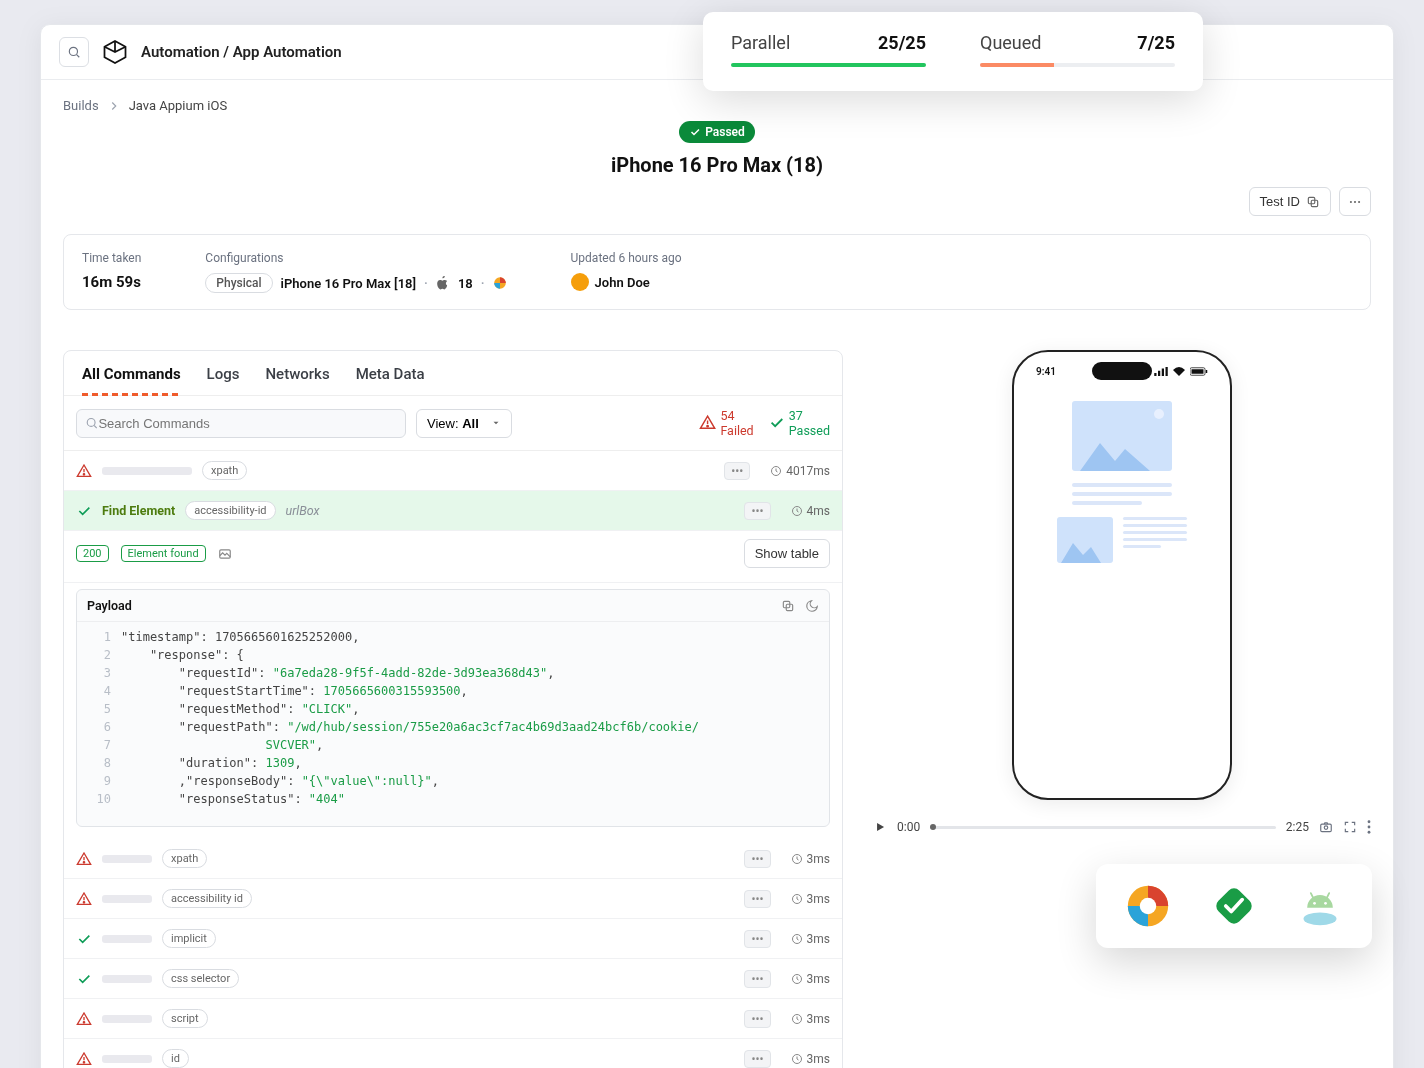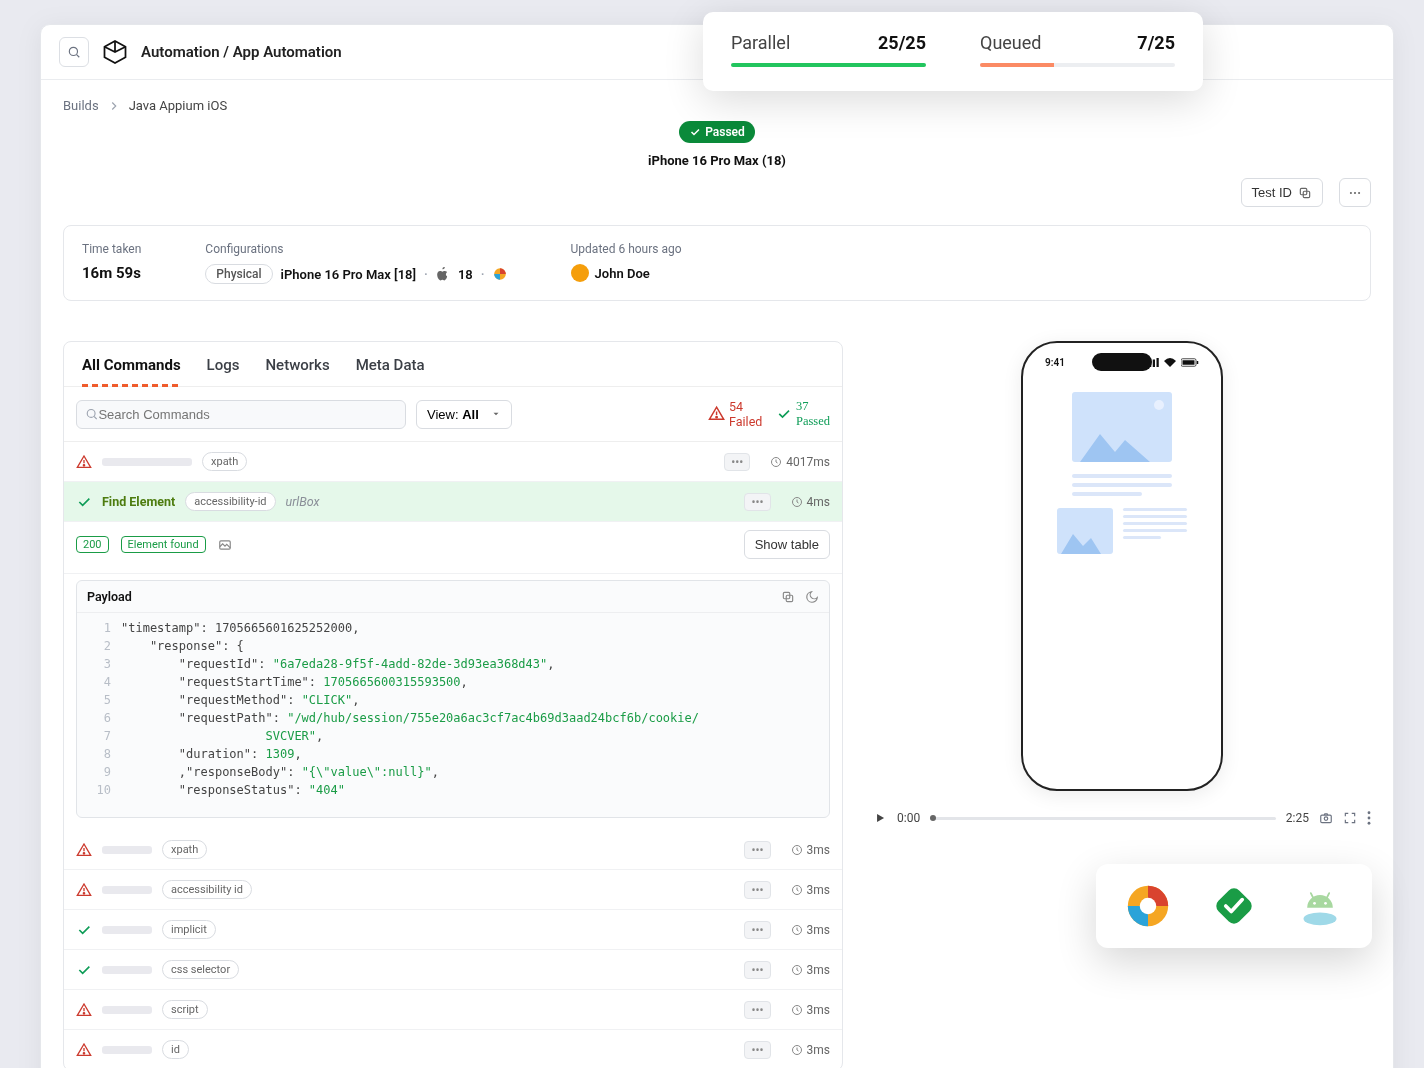--- a/index.html
+++ b/index.html
@@ -12,22 +12,22 @@
 .iconbtn{width:30px;height:30px;border:1px solid #dcdfe4;border-radius:6px;display:flex;align-items:center;justify-content:center;color:#6b7280;background:#fff;}
 .logo{width:28px;height:28px;}
 .bc{font-weight:600;font-size:15px;color:#222;}
 
 .section{padding:18px 22px;}
 .crumbs{display:flex;align-items:center;gap:8px;color:#6b7280;font-size:13px;margin-bottom:8px;}
 .crumbs .cur{color:#444;}
 .titlebar{display:flex;align-items:center;gap:10px;margin-bottom:18px;flex-direction:column;}
 .pill{background:#0a8a3a;color:#fff;font-size:12px;font-weight:600;border-radius:20px;padding:4px 10px;display:inline-flex;align-items:center;gap:4px;}
 .pill svg{width:12px;height:12px;}
-.title{font-weight:700;font-size:13px;color:#111;}
-.title-actions{margin-left:auto;display:flex;gap:16px;}
+.title{font-weight:700;font-size:20px;color:#111;}
+.title-actions{margin-left:auto;display:flex;gap:8px;}
 .btn{border:1px solid #d9dce1;border-radius:6px;background:#fff;padding:6px 10px;font-size:13px;color:#333;display:inline-flex;align-items:center;gap:6px;}
 
 .meta-card{border:1px solid #e5e7eb;border-radius:8px;padding:16px 18px;display:flex;gap:64px;align-items:flex-start;margin-bottom:22px;}
 .meta-col .label{color:#6b7280;font-size:12px;margin-bottom:8px;}
 .meta-col .big{font-size:15px;font-weight:700;}
 .cfg-row{display:flex;align-items:center;gap:8px;font-size:13px;font-weight:600;}
 .chip{border:1px solid #d9dce1;border-radius:16px;padding:2px 10px;font-size:12px;font-weight:500;color:#555;}
 .dot{color:#9ca3af;}
 .apple{width:14px;height:14px;fill:#666;}
 .cross{width:14px;height:14px;}
@@ -43,21 +43,21 @@
 .tab{padding-bottom:12px;color:#3b3f46;font-weight:500;}
 .tab.active{font-weight:700;color:#111;position:relative;}
 .dotted-underline{position:absolute;left:0;right:0;bottom:-1px;height:3px;background:repeating-linear-gradient(90deg,#ef5b2c 0 6px,transparent 6px 10px);}
 
 .toolbar{display:flex;align-items:center;gap:10px;padding:12px 12px;border-bottom:1px solid #eee;}
 .search{flex:0 0 330px;border:1px solid #d9dce1;border-radius:6px;display:flex;align-items:center;padding:6px 8px;color:#9ca3af;background:#f8f9fb;}
 .search input{border:0;outline:0;background:transparent;font-size:13px;width:100%;color:#333;}
 .viewbtn{border:1px solid #d9dce1;border-radius:6px;padding:6px 10px;font-size:13px;display:flex;align-items:center;gap:12px;background:#fff;}
 .counts{margin-left:auto;display:flex;gap:14px;font-size:12.5px;}
 .fail{color:#cc3a2e;display:flex;align-items:center;gap:4px;}
-.pass{color:#0f9d58;display:flex;align-items:center;gap:4px;font-family:Liberation Serif, serif;}
+.pass{color:#0f9d58;display:flex;align-items:center;gap:4px;}
 
 .row{display:flex;align-items:center;gap:10px;padding:10px 12px;border-bottom:1px solid #f0f1f3;font-size:12.5px;}
 .row .icn{width:16px;height:16px;}
 .skel{height:8px;border-radius:3px;background:#e9e9ee;}
 .sk1{width:90px;}
 .sk2{width:50px;}
 .tag{border:1px solid #d9dce1;border-radius:14px;padding:2px 8px;font-size:11px;color:#666;background:#fff;}
 .dots{margin-left:auto;border:1px solid #e1e4e8;border-radius:4px;padding:2px 6px;color:#888;font-size:12px;line-height:1;background:#f3f4f6;}
 .time{display:flex;align-items:center;gap:4px;color:#666;font-size:12px;margin-left:10px;}
 .row.ok{background:#e5f8ea;}
@@ -72,21 +72,21 @@
 
 .payload{margin:6px 12px 12px;border:1px solid #e1e4e8;border-radius:6px;background:#fafbfc;}
 .payload-hdr{display:flex;align-items:center;gap:6px;padding:8px 10px;border-bottom:1px solid #edeef0;font-weight:600;font-size:12.5px;}
 .payload-hdr .ra{margin-left:auto;display:flex;gap:10px;color:#888;}
 .code{font-family:Menlo,Consolas,monospace;font-size:12px;line-height:1.5;padding:6px 10px 18px;color:#444;white-space:pre;}
 .gut{display:inline-block;width:24px;color:#b8bec7;text-align:right;margin-right:10px;user-select:none;}
 .s{color:#1a9c46;}
 .n{color:#1a9c46;}
 
 .phone-wrap{display:flex;justify-content:center;}
-.phone{width:202px;height:450px;border:2px solid #222;border-radius:36px;background:#fff;position:relative;padding:12px 14px;box-shadow:0 4px 20px rgba(0,0,0,.08);}
+.phone{width:220px;height:450px;border:2px solid #222;border-radius:36px;background:#fff;position:relative;padding:12px 14px;box-shadow:0 4px 20px rgba(0,0,0,.08);}
 .dynamic-island{position:absolute;top:10px;left:50%;transform:translateX(-50%);width:60px;height:18px;background:#111;border-radius:12px;}
 .statusbar{display:flex;justify-content:space-between;font-size:10px;font-weight:600;padding:2px 8px 14px;}
 .status-icons{display:flex;gap:4px;align-items:center;}
 .screen-img{width:100px;height:70px;background:#cfe2fb;border-radius:3px;position:relative;margin:10px auto 12px;overflow:hidden;}
 .screen-img::after{content:"";position:absolute;right:8px;top:8px;width:10px;height:10px;border-radius:50%;background:#e8f0fe;}
 .screen-img svg{position:absolute;bottom:0;left:8px;}
 .lines{margin:0 auto 12px;width:100px;}
 .lines div{height:4px;background:#dbe6f9;border-radius:2px;margin-bottom:5px;}
 .card2{display:flex;gap:10px;margin:8px auto 0;width:130px;}
 .card2 .thumb{width:56px;height:46px;background:#cfe2fb;border-radius:3px;position:relative;overflow:hidden;}

